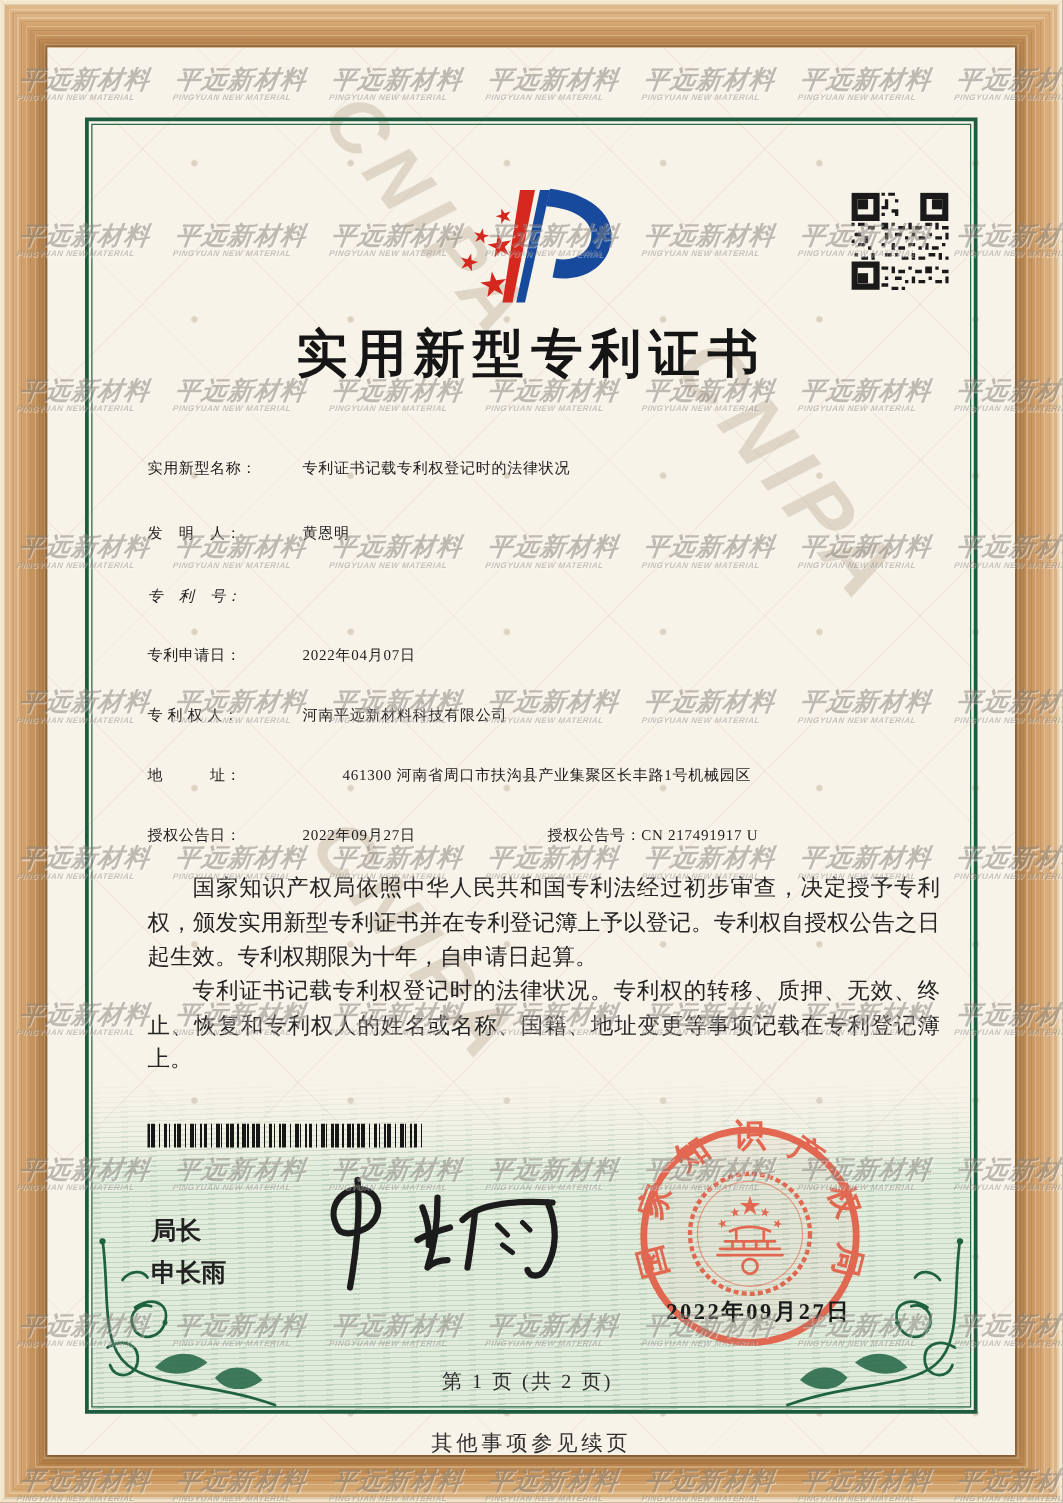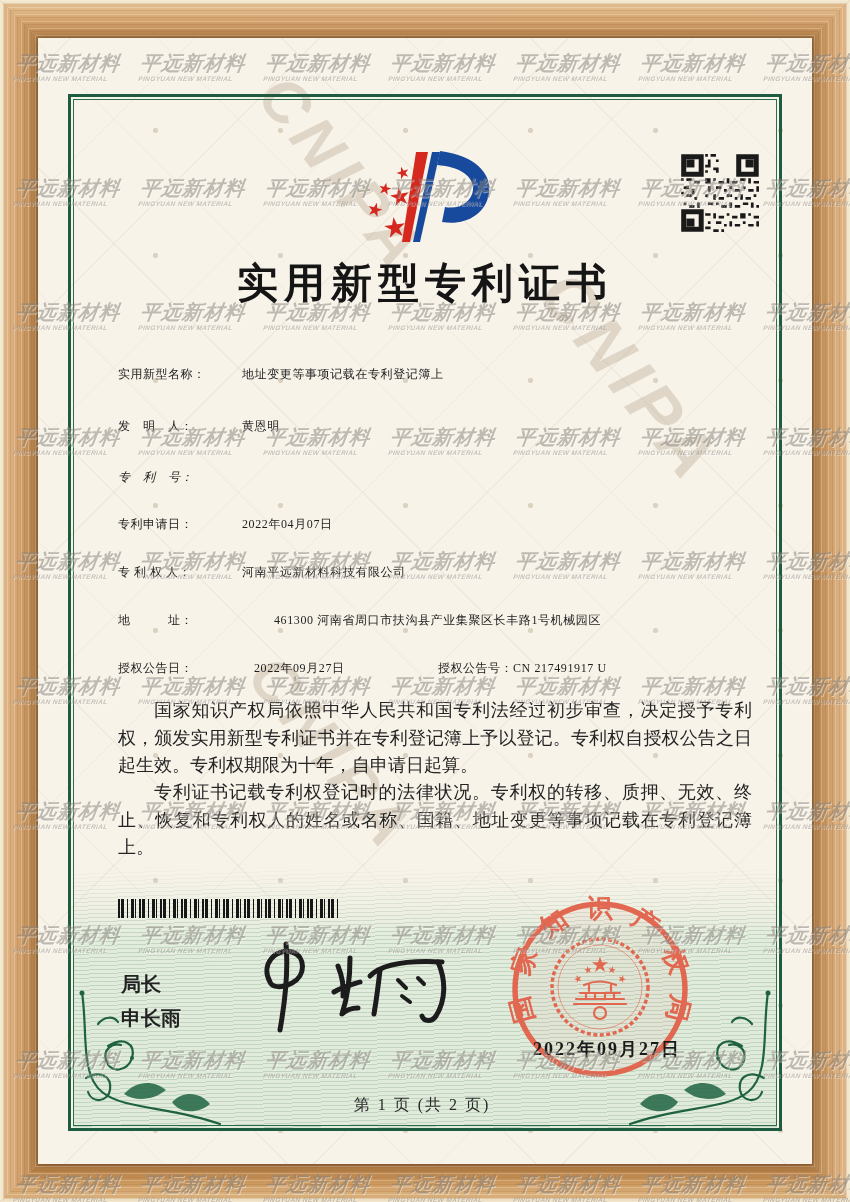--- a/index.html
+++ b/index.html
@@ -61,21 +61,21 @@
   .content{position:absolute;inset:0;z-index:5;color:#1d1d1d;}
   .cert-no{position:absolute;left:78px;top:109px;font-size:19px;letter-spacing:2px;}
   .qr{position:absolute;left:643px;top:116px;width:78px;height:78px;}
   .logo{position:absolute;left:324px;top:108px;width:136px;height:102px;}
   .title{position:absolute;left:0;width:774px;top:218px;text-align:center;font-size:41px;font-weight:600;letter-spacing:6px;color:#151515;}
   .row{position:absolute;left:80px;width:640px;display:flex;font-size:12px;line-height:26px;}
   .row .lab{flex:0 0 124px;letter-spacing:.5px;white-space:nowrap;}
   .row .val{letter-spacing:.6px;}
   .r1{top:323px;} .r2{top:375px;} .r3{top:426px;font-style:italic;} .r4{top:473px;} .r5{top:521px;} .r6{top:569px;}
   .r6 .val{width:505px;margin-left:32px;}
-  .rgrant{top:617px;gap:12px;}
+  .rgrant{top:617px;}
   .grant-right{position:absolute;left:320px;top:0;display:flex;white-space:nowrap;}
   .para{position:absolute;left:80px;width:634px;font-size:18px;line-height:27.5px;text-align:justify;text-indent:2em;color:#242424;}
   .p1{top:659px;} .p2{top:741px;}
   .barcode{position:absolute;left:80px;top:861px;width:221px;height:19px;
     background:repeating-linear-gradient(90deg,#161616 0 2px,rgba(0,0,0,0) 2px 3px,#161616 3px 6px,rgba(0,0,0,0) 6px 9px,#161616 9px 10px,rgba(0,0,0,0) 10px 13px,#161616 13px 16px,rgba(0,0,0,0) 16px 17px,#161616 17px 18px,rgba(0,0,0,0) 18px 21px);}
   .bureau{position:absolute;left:83px;font-family:"Liberation Sans","DejaVu Sans",sans-serif;font-size:20px;font-weight:600;color:#222;}
   .bureau.lab{top:933px;} .bureau.name{top:967px;}
   .signature{position:absolute;left:208px;top:898px;width:212px;height:102px;}
   .seal{position:absolute;left:468px;top:857px;width:188px;height:188px;opacity:.95;}
   .seal-date{position:absolute;left:495px;top:999px;font-size:18px;letter-spacing:2px;color:#1a1a1a;font-weight:600;}
@@ -167,21 +167,21 @@
         <g fill="#17499c">
           <polygon points="70,6 78,6 58,96 51,96"></polygon>
           <path d="M78,5 C112,9 130,27 127,47 C124,69 102,80 80,76 L83,61 C98,64 110,55 111,44 C112,30 98,21 75,19 Z"></path>
         </g>
       </svg>
 
       <div class="title">实用新型专利证书</div>
 
       <div class="row r1">
         <span class="lab">实用新型名称：</span>
-        <span class="val">地址变更等事项记载在专利登记簿上</span>
+        <span class="val">专利证书记载专利权登记时的法律状况</span>
       </div>
       <div class="row r2">
         <span class="lab">发　明　人：</span>
         <span class="val">黄恩明</span>
       </div>
       <div class="row r3">
         <span class="lab">专　利　号：</span>
       </div>
       <div class="row r4">
         <span class="lab">专利申请日：</span>
@@ -252,20 +252,21 @@
             <path d="M-14,6 L-14,12 M-5,6 L-5,12 M5,6 L5,12 M14,6 L14,12"></path>
             <path d="M-24,12 L24,12"></path>
             <path d="M-26,17 L26,17"></path>
             <circle cx="0" cy="26" r="6"></circle>
           </g>
         </g>
       </svg>
       <div class="seal-date">2022年09月27日</div>
 
       <div class="page-info">第 1 页 (共 2 页)</div>
+      <div class="footer-note">其他事项参见续页</div>
     </div>
   </div>
 
   <div class="wm-layer" id="wm-layer">
       <div class="wm" style="left: 15px; top: 50px;">
         <div class="wm-cn">平远新材料</div>
         <div class="wm-en">PINGYUAN NEW MATERIAL</div>
       </div>
       <div class="wm" style="left: 140px; top: 50px;">
         <div class="wm-cn">平远新材料</div>

